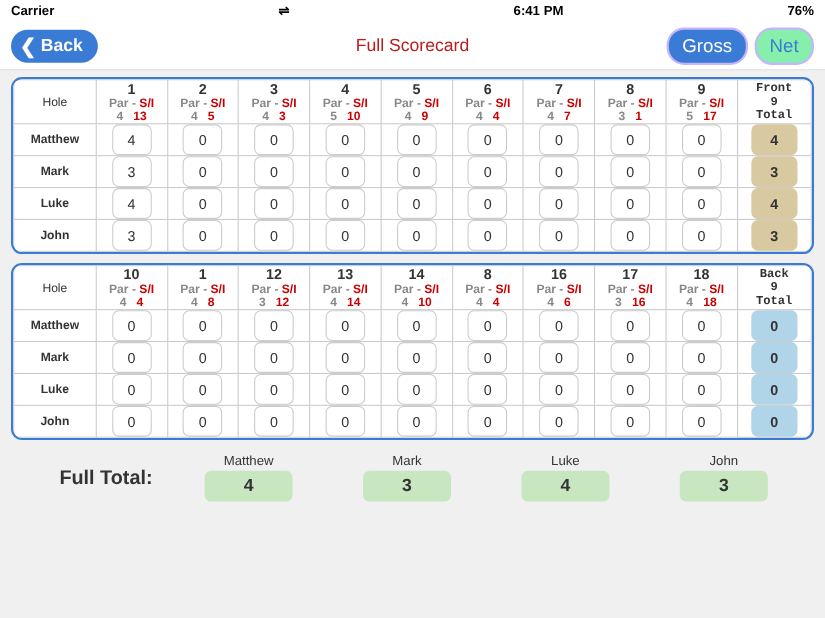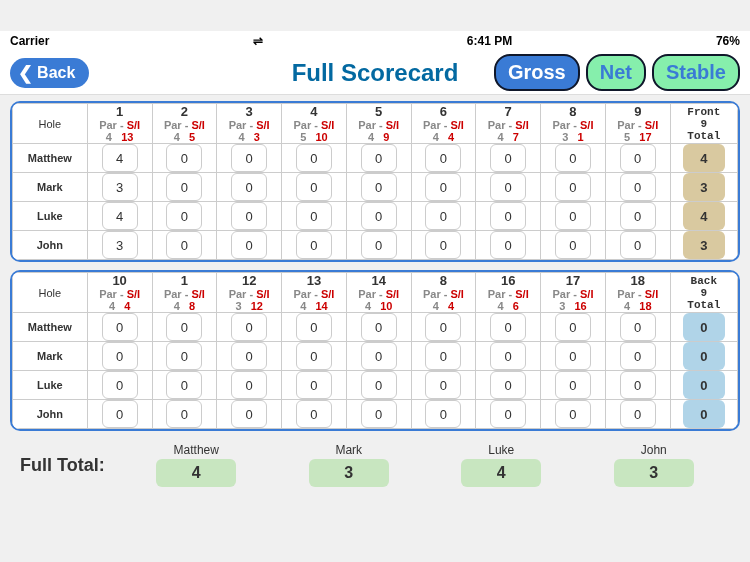--- a/index.html
+++ b/index.html
@@ -15,21 +15,20 @@
     
     .status-bar {
       display: flex;
       justify-content: space-between;
       align-items: center;
       padding: 2px 10px;
       background: white;
       font-size: 12px;
       font-weight: 600;
       height: 20px;
-      margin-top: 31px;
     }
 
     
     .header {
       background: white;
       display: flex;
       align-items: center;
       justify-content: space-between;
       padding: 6px 10px;
       height: 44px;
@@ -46,38 +45,38 @@
       display: flex;
       align-items: center;
       gap: 4px;
       cursor: pointer;
     }
     .back-chevron {
       font-size: 18px;
       line-height: 1;
     }
     .header-title {
-      font-size: 24px;
-      font-weight: 700;
-      color: #0369a1;
+      font-size: 16px;
+      font-weight: 400;
+      color: #b91c1c;
       position: absolute;
       left: 50%;
       transform: translateX(-50%);
     }
     .header-tabs {
       display: flex;
       gap: 6px;
     }
     .tab-btn {
       border-radius: 16px;
       padding: 5px 12px;
-      font-size: 20px;
-      font-weight: 700;
+      font-size: 17px;
+      font-weight: 400;
       cursor: pointer;
-      border: 2px solid #0f172a;
+      border: 2px solid #c4b5fd;
     }
     .tab-btn.active {
       background: #3a7bd5;
       color: white;
     }
     .tab-btn.inactive {
       background: #86efac;
       color: #3a7bd5;
     }
 
@@ -195,20 +194,21 @@
       display: flex;
       align-items: center;
       padding: 4px 10px;
       gap: 0;
     }
     .full-total-label {
       font-size: 18px;
       font-weight: 700;
       color: #333;
       width: 100px;
+      margin-left: 34px;
     }
     .player-totals {
       display: flex;
       flex: 1;
       gap: 0;
     }
     .player-total-col {
       flex: 1;
       display: flex;
       flex-direction: column;
@@ -250,21 +250,20 @@
 
 <div class="header">
   <button class="back-button">
     <span class="back-chevron">❮</span>
     <span>Back</span>
   </button>
   <span class="header-title">Full Scorecard</span>
   <div class="header-tabs">
     <button class="tab-btn active">Gross</button>
     <button class="tab-btn inactive">Net</button>
-    <button class="tab-btn inactive">Stable</button>
   </div>
 </div>
 
 <div class="content">
 
   <div class="scorecard-section">
     <table class="scorecard-table" id="front-table">
     <thead>
           <tr>
             <th class="hole-header header-row-cell">Hole</th>

